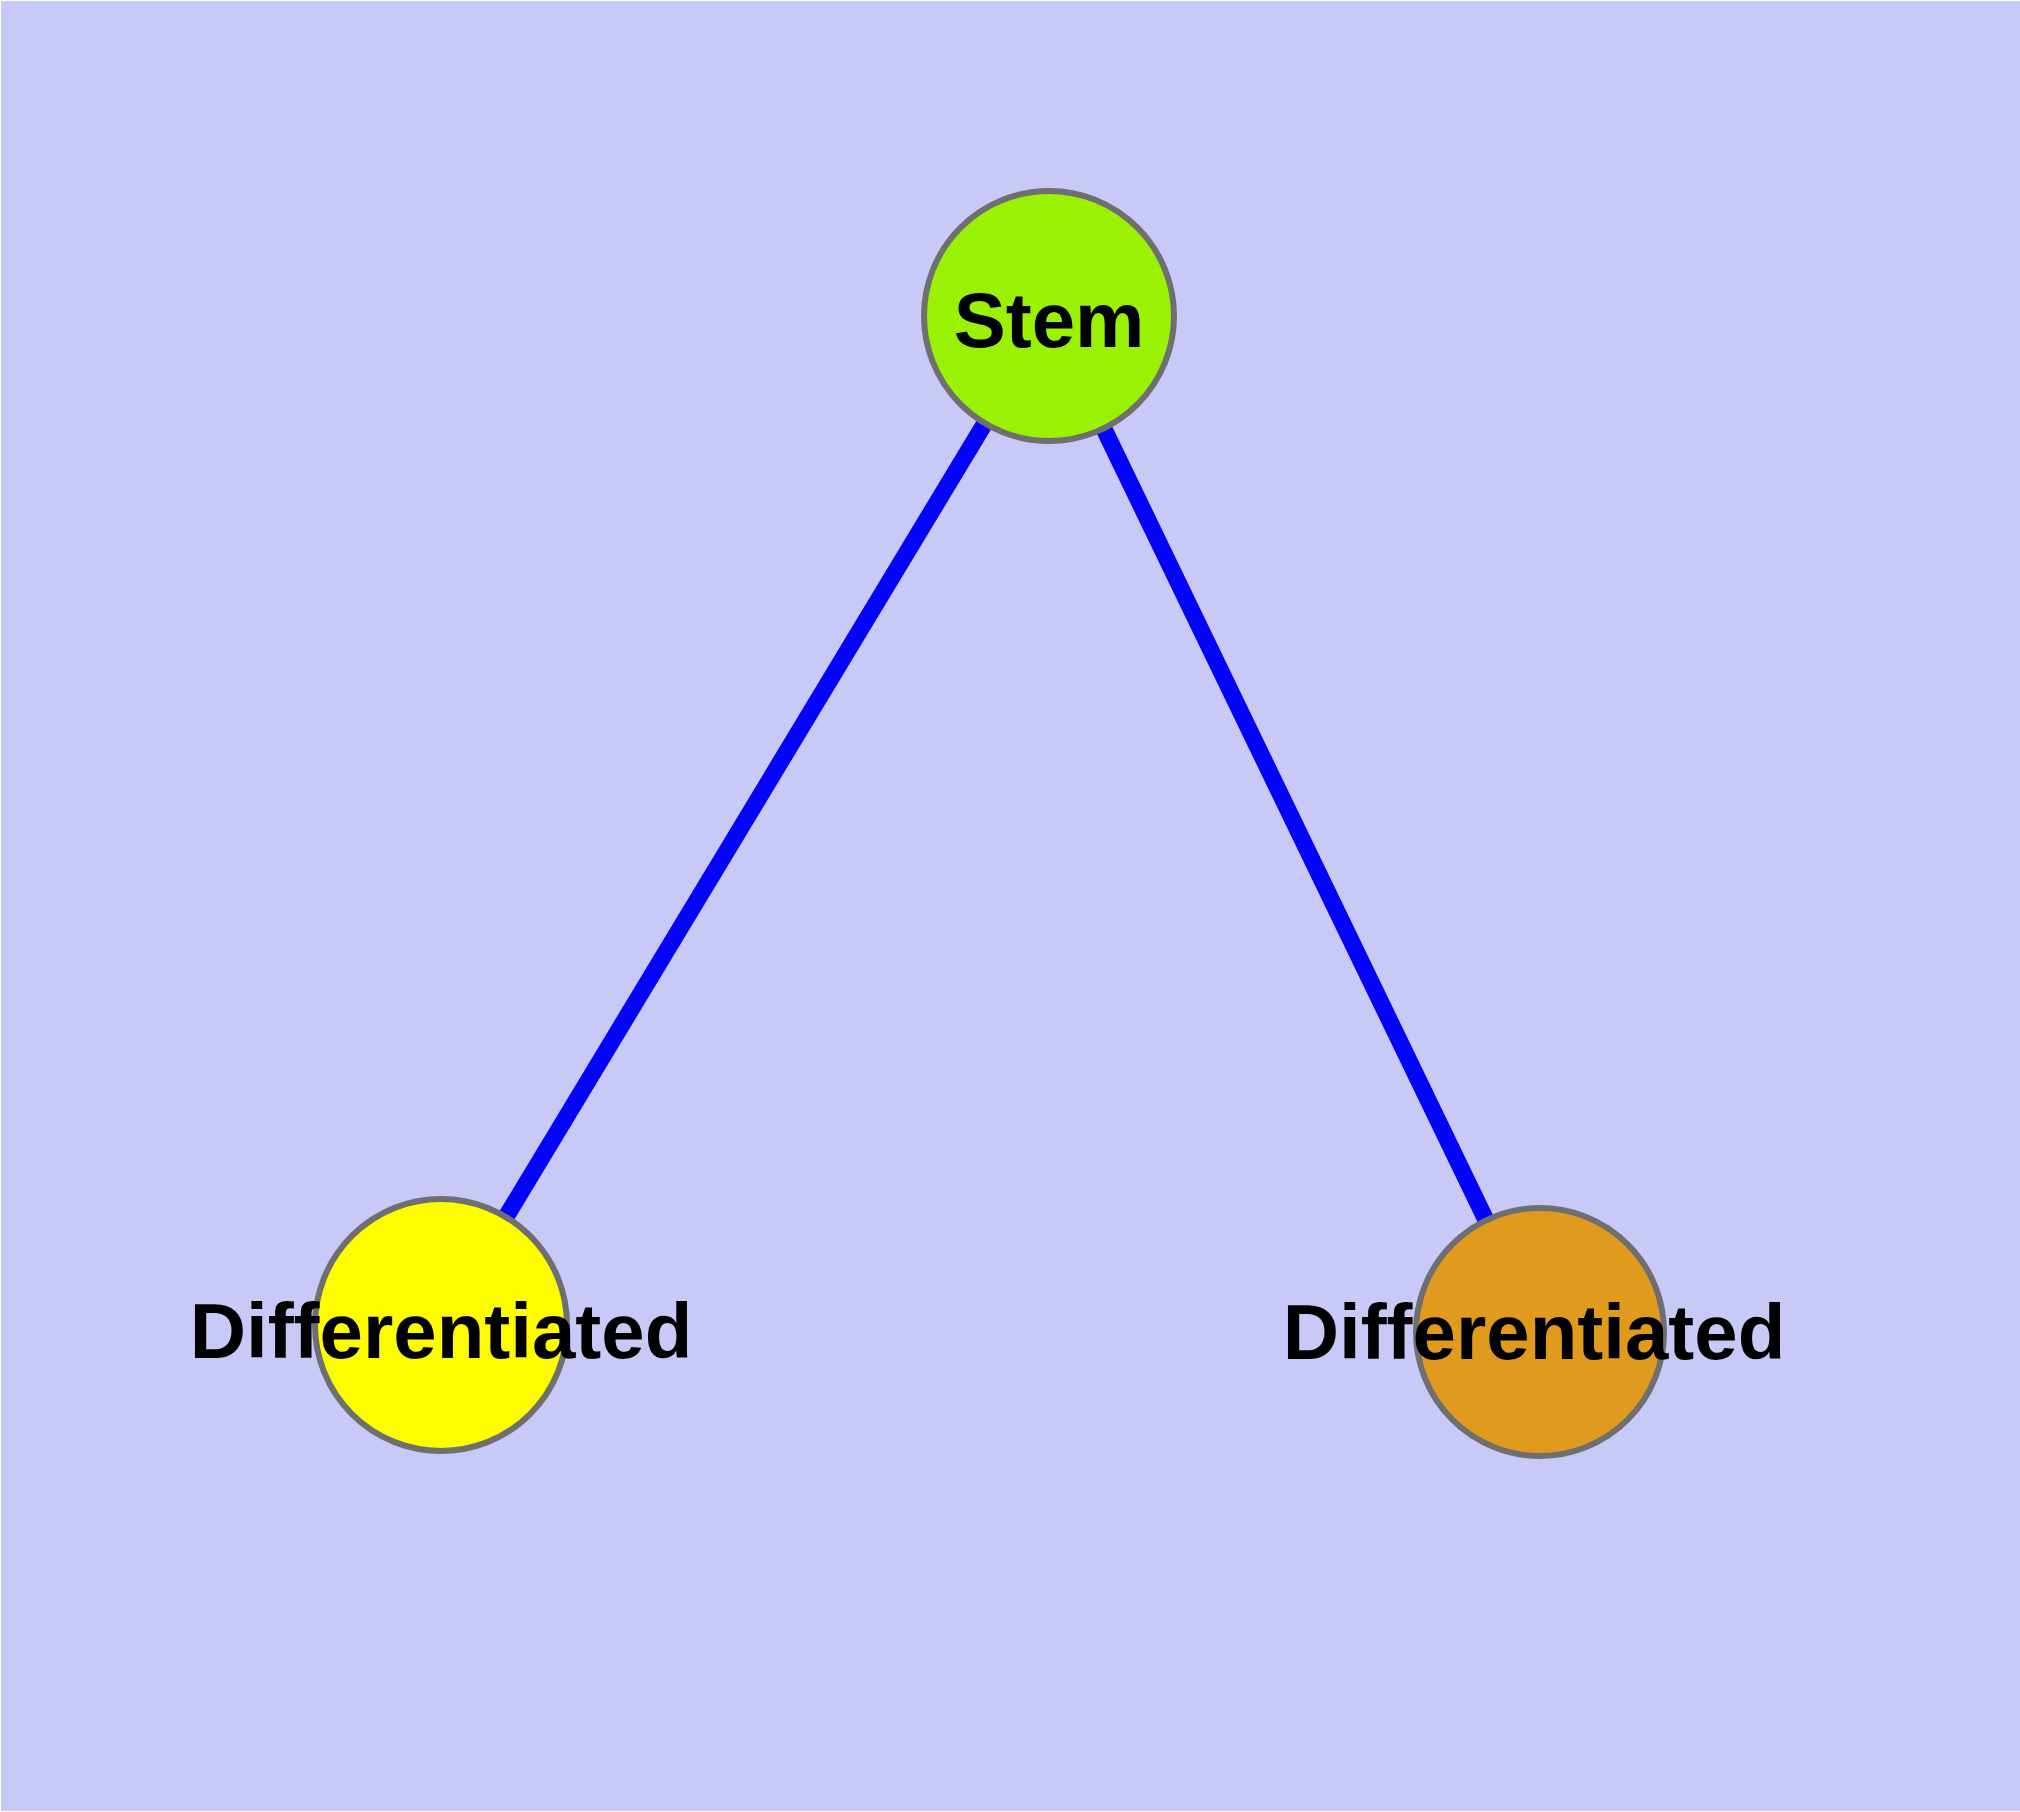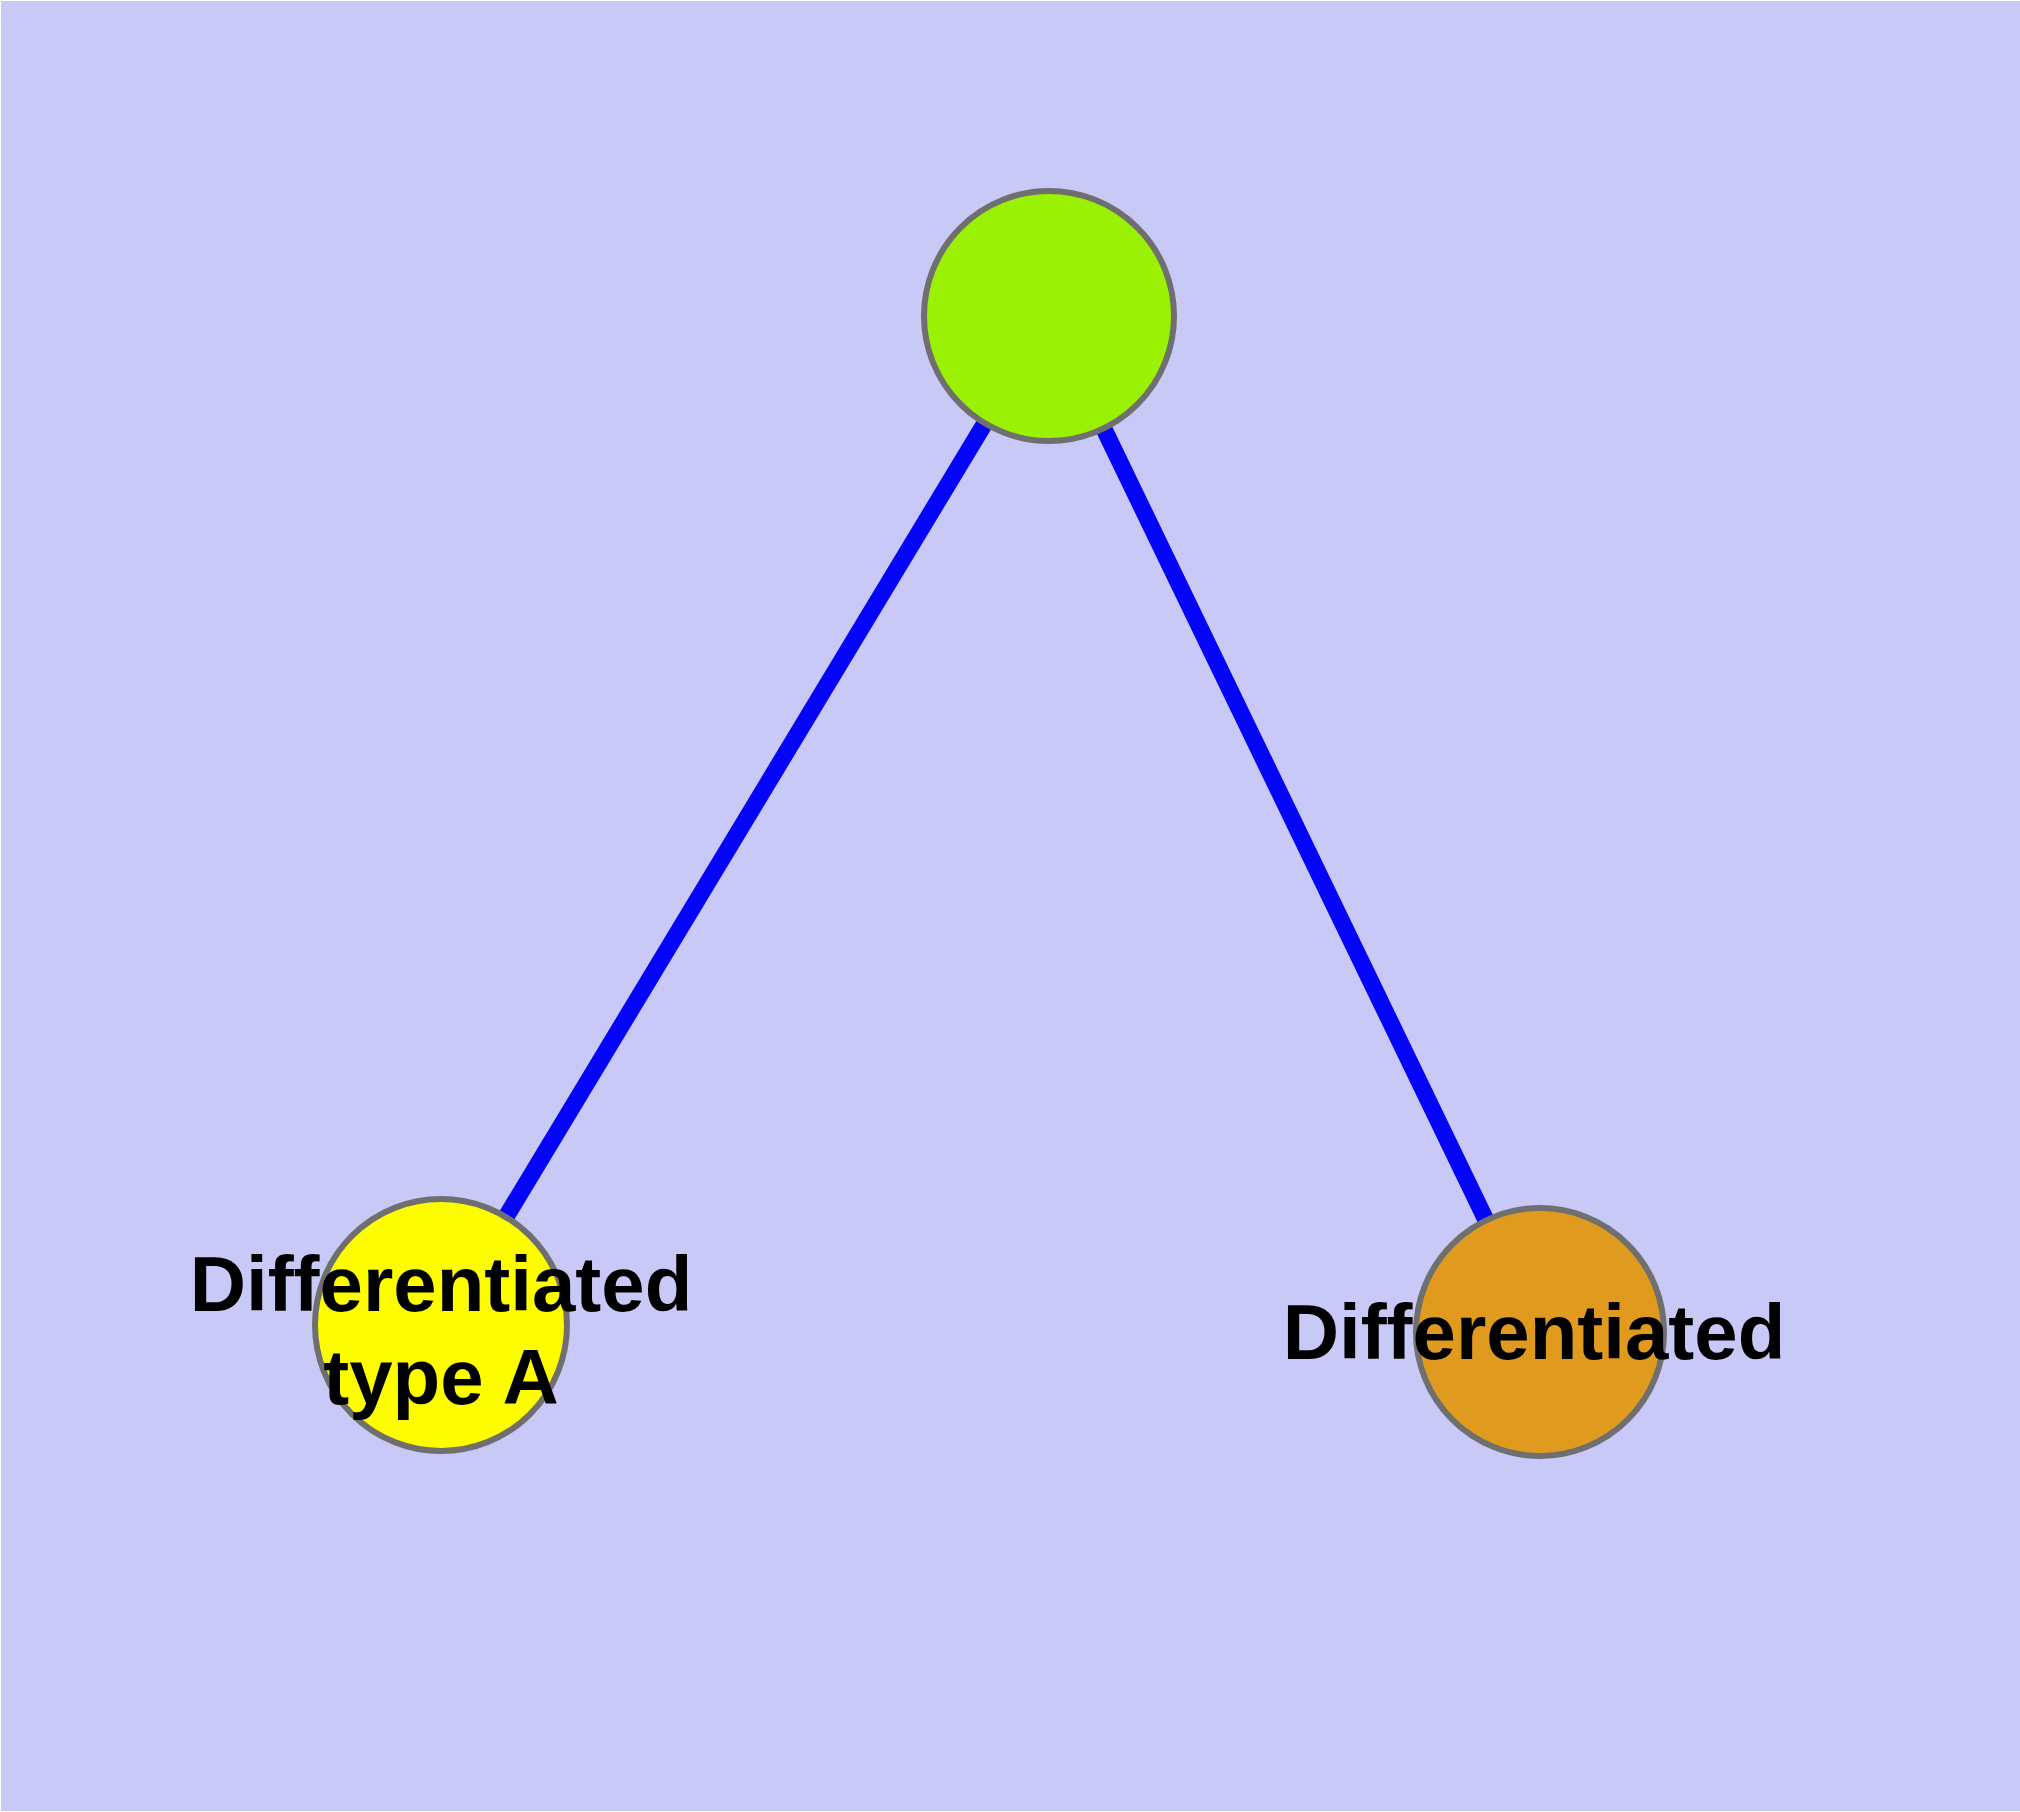--- a/index.html
+++ b/index.html
@@ -67,24 +67,26 @@
     <line x1="1238" y1="373" x2="520" y2="1563" style="stroke: rgb(4, 4, 246);"></line>
     <line x1="1238" y1="373" x2="1817" y2="1572" style="stroke: rgb(4, 4, 246);"></line>
   </svg>
 
   <div class="node-circle" style="left: 921px; top: 188px; width: 256px; height: 256px; background-color: rgb(155, 241, 3); border-color: rgb(111, 111, 111);"></div>
 
   <div class="node-circle" style="left: 312px; top: 1196px; width: 258px; height: 258px; background-color: rgb(253, 253, 0); border-color: rgb(111, 111, 111);"></div>
 
   <div class="node-circle" style="left: 1413px; top: 1205px; width: 254px; height: 254px; background-color: rgb(224, 155, 31); border-color: rgb(111, 111, 111);"></div>
 
+  <div class="node-label" style="left:1049px; top:320px;">
+    <div>Stem</div>
+  </div>
 
   <div class="node-label" style="left:441px; top:1331px;">
     <div>Differentiated</div>
-    <div>type A</div>
   </div>
 
   <div class="node-label" style="left:1534px; top:1332px;">
     <div>Differentiated</div>
   </div>
 
   <div class="white-frame"></div>
 </div>
 
 

